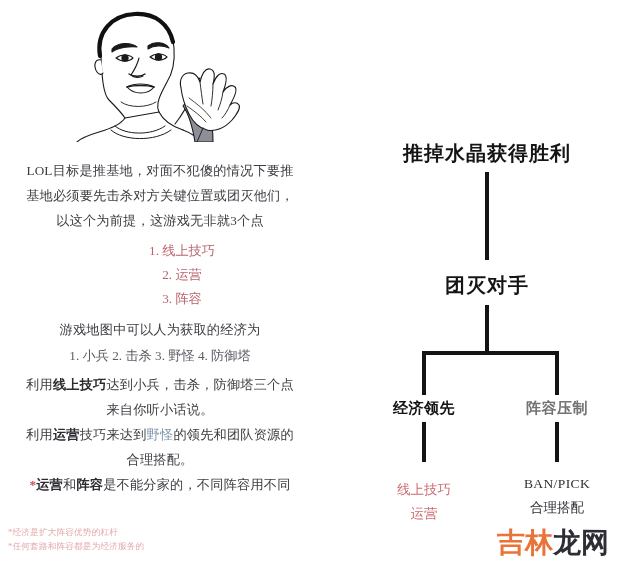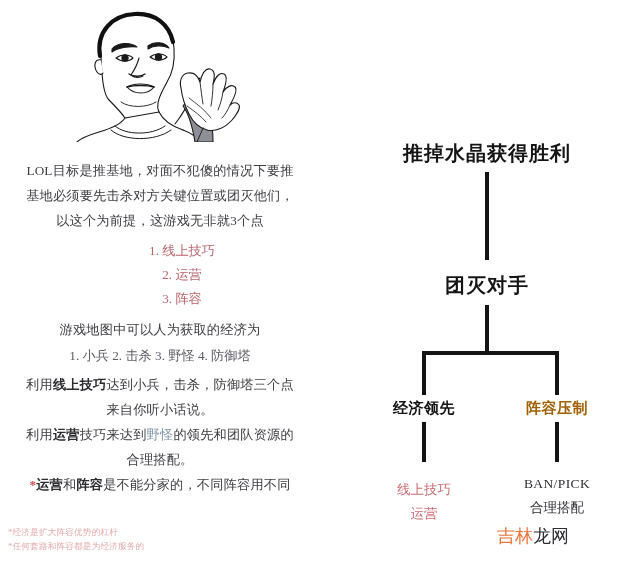--- a/index.html
+++ b/index.html
@@ -47,21 +47,21 @@
   #tree{position:absolute;left:320px;top:0;width:320px;height:581px;}
   .node{
     position:absolute;
     font-family:"Liberation Sans","DejaVu Sans",sans-serif;
     white-space:nowrap;
     transform:translateX(-50%);
   }
   #n-root{left:167px;top:140px;font-size:20px;font-weight:bold;color:#141414;letter-spacing:1px;}
   #n-wipe{left:167px;top:272px;font-size:20px;font-weight:bold;color:#141414;letter-spacing:1px;}
   #n-econ{left:104px;top:399px;font-size:15px;font-weight:bold;color:#141414;letter-spacing:.5px;}
-  #n-comp{left:237px;top:399px;font-size:15px;font-weight:bold;color:#a16207;letter-spacing:.5px;}
+  #n-comp{left:237px;top:399px;font-size:15px;font-weight:bold;color:#737373;letter-spacing:.5px;}
 
   .leaf{
     position:absolute;transform:translateX(-50%);
     font-family:"Liberation Serif","DejaVu Serif",serif;
     white-space:nowrap;text-align:center;
   }
   #leaf-left{left:104px;top:478px;font-size:13.5px;line-height:24px;color:#cc6b72;}
   #leaf-right{left:237px;top:472px;font-size:13.5px;line-height:24px;color:#2f2f35;}
   #leaf-right .en{font-family:"Liberation Serif","DejaVu Serif",serif;letter-spacing:.4px;}
 
@@ -73,21 +73,21 @@
   #h-split{left:104px;top:351px;width:135px;}
   #v-left{left:104px;top:351px;height:44px;}
   #v-right{left:237px;top:351px;height:44px;}
   #v-leafL{left:104px;top:422px;height:40px;}
   #v-leafR{left:237px;top:422px;height:40px;}
 
   
   #wm-main{
     position:absolute;left:497px;top:524px;
     font-family:"Liberation Sans","DejaVu Sans",sans-serif;
-    font-size:18px;font-weight:normal;letter-spacing:0px;
+    font-size:28px;font-weight:bold;letter-spacing:0px;
     white-space:nowrap;
   }
   #wm-main .o{color:#e8743a;}
   #wm-main .d{color:#2d2d33;}
   #wm-ghost{
     position:absolute;left:479px;top:545px;
     font-family:"Liberation Sans","DejaVu Sans",sans-serif;
     font-size:22px;font-weight:bold;color:rgba(120,120,128,.34);
     white-space:nowrap;letter-spacing:1px;
   }

